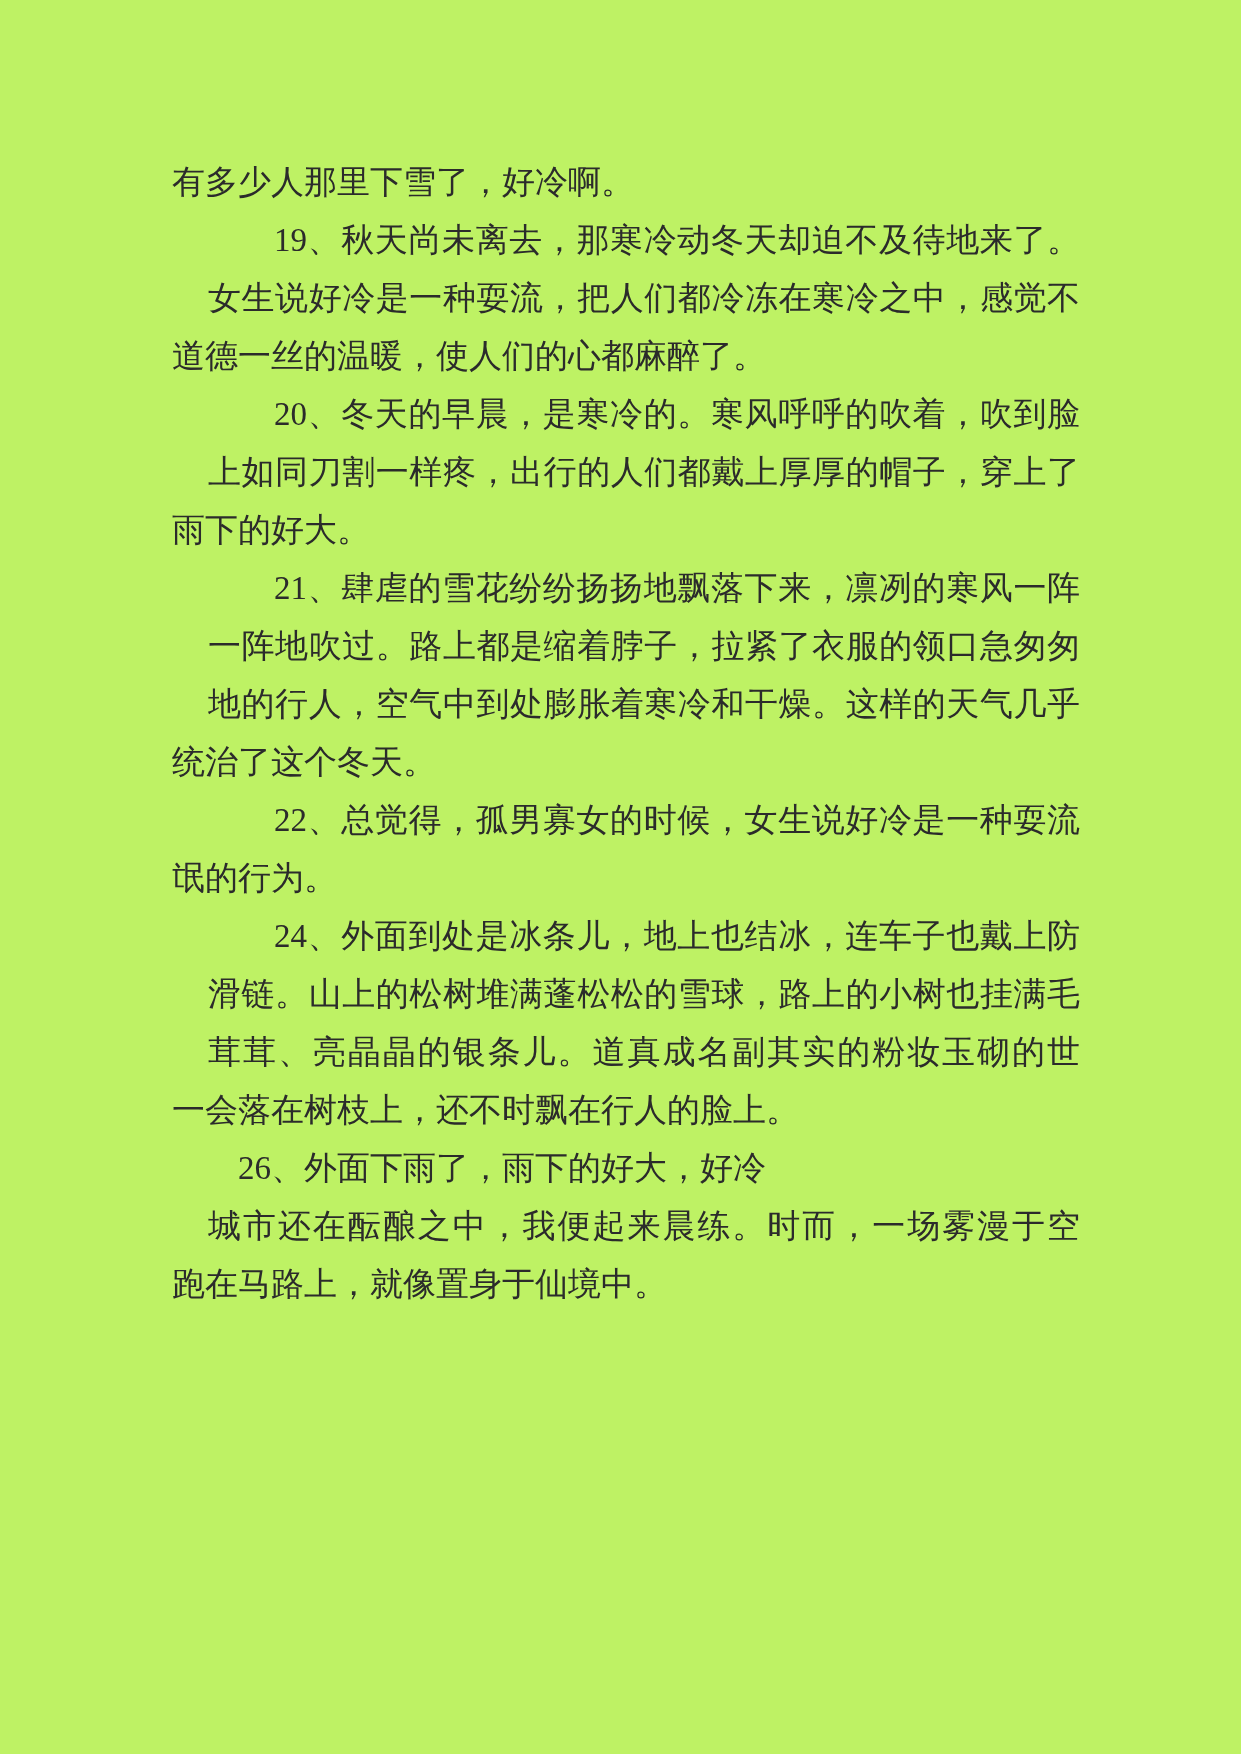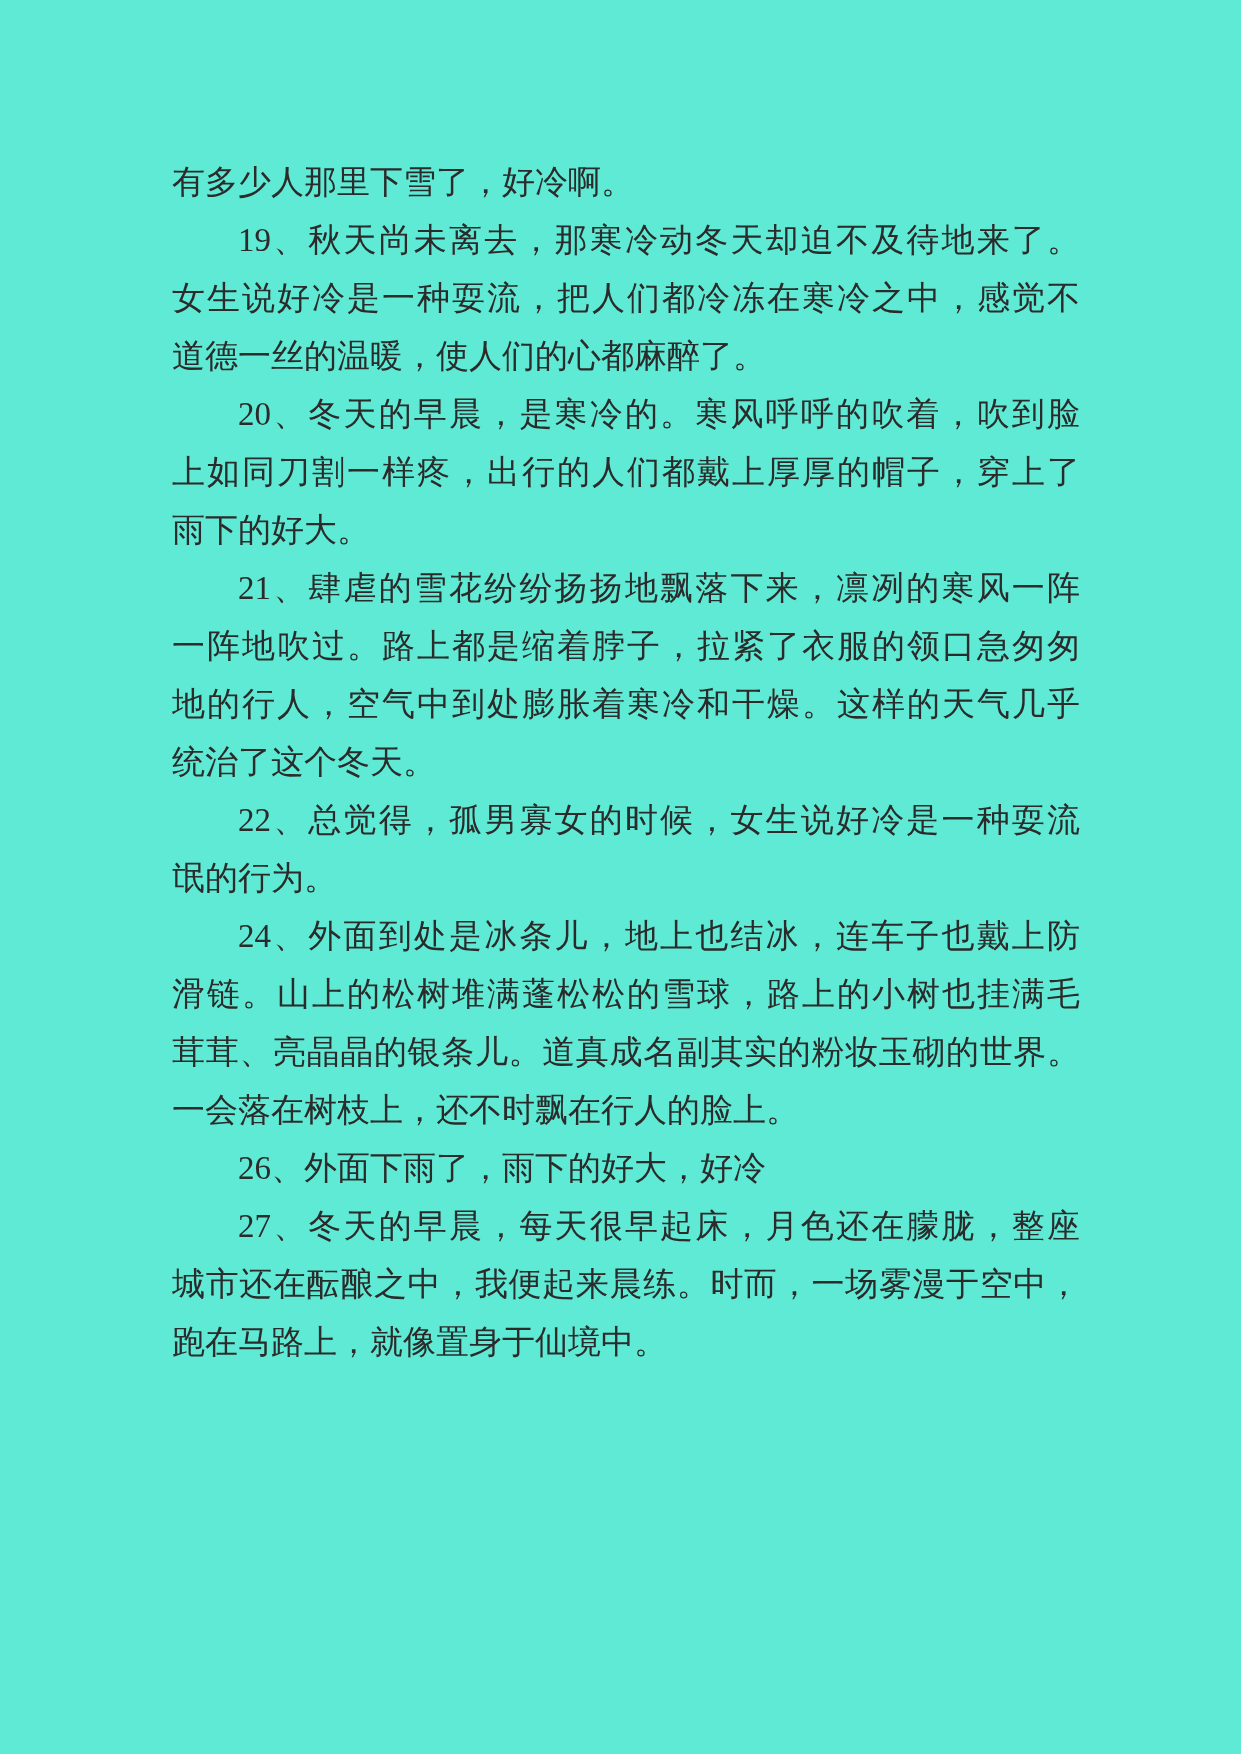--- a/index.html
+++ b/index.html
@@ -4,21 +4,21 @@
 <style>
   html, body {
     margin: 0;
     padding: 0;
     background: #ffffff;
   }
   .page {
     position: relative;
     width: 1241px;
     height: 1754px;
-    background: #5eead4;
+    background: #bef264;
     overflow: hidden;
   }
   .text-block {
     position: absolute;
     left: 172px;
     top: 153px;
     width: 908px;
     font-family: "Liberation Serif", "DejaVu Serif", serif;
     font-size: 33px;
     line-height: 58px;
@@ -33,20 +33,21 @@
     height: 58px;
     overflow: hidden;
     text-align: left;
     white-space: normal;
   }
   .line.fill {
     text-align: justify;
     text-align-last: justify;
     -moz-text-align-last: justify;
     text-justify: inter-character;
+    margin-left: 36px;
   }
   .line.indent {
     padding-left: 66px;
   }
 </style>
 </head>
 <body>
 
 <div class="page">
   <div class="text-block" id="content">
@@ -78,18 +79,17 @@
         <div class="line fill">滑链。山上的松树堆满蓬松松的雪球，路上的小树也挂满毛</div>
         <div class="line fill">茸茸、亮晶晶的银条儿。道真成名副其实的粉妆玉砌的世界。</div>
       </div>
       <div class="paragraph">
         <div class="line">一会落在树枝上，还不时飘在行人的脸上。</div>
       </div>
       <div class="paragraph">
         <div class="line indent">26、外面下雨了，雨下的好大，好冷</div>
       </div>
       <div class="paragraph">
-        <div class="line fill indent">27、冬天的早晨，每天很早起床，月色还在朦胧，整座</div>
         <div class="line fill">城市还在酝酿之中，我便起来晨练。时而，一场雾漫于空中，</div>
         <div class="line">跑在马路上，就像置身于仙境中。</div>
       </div>
     </div>
 </div>
 
 </body></html>

